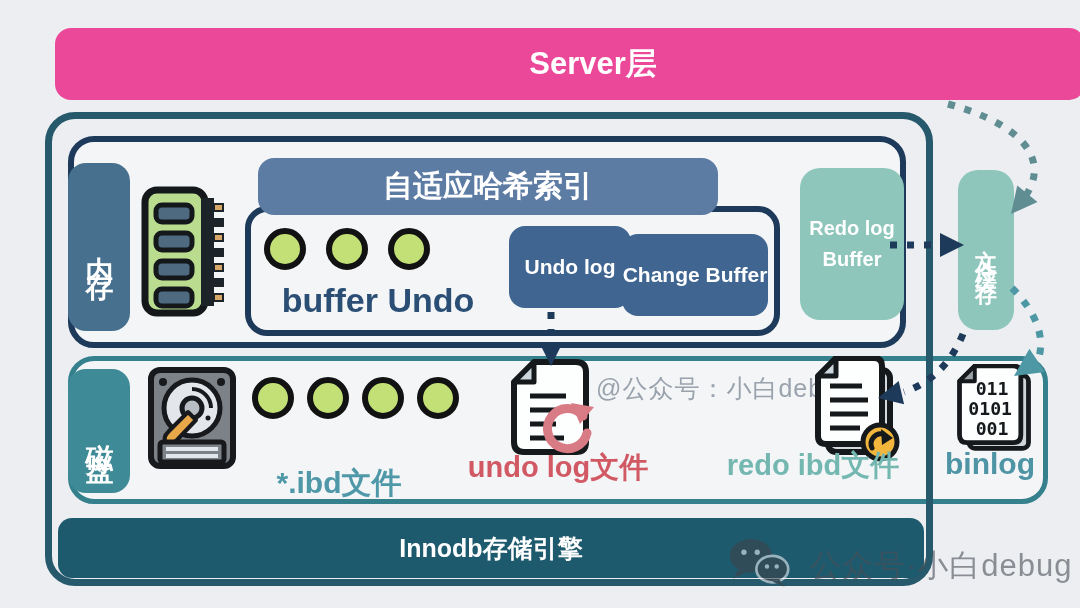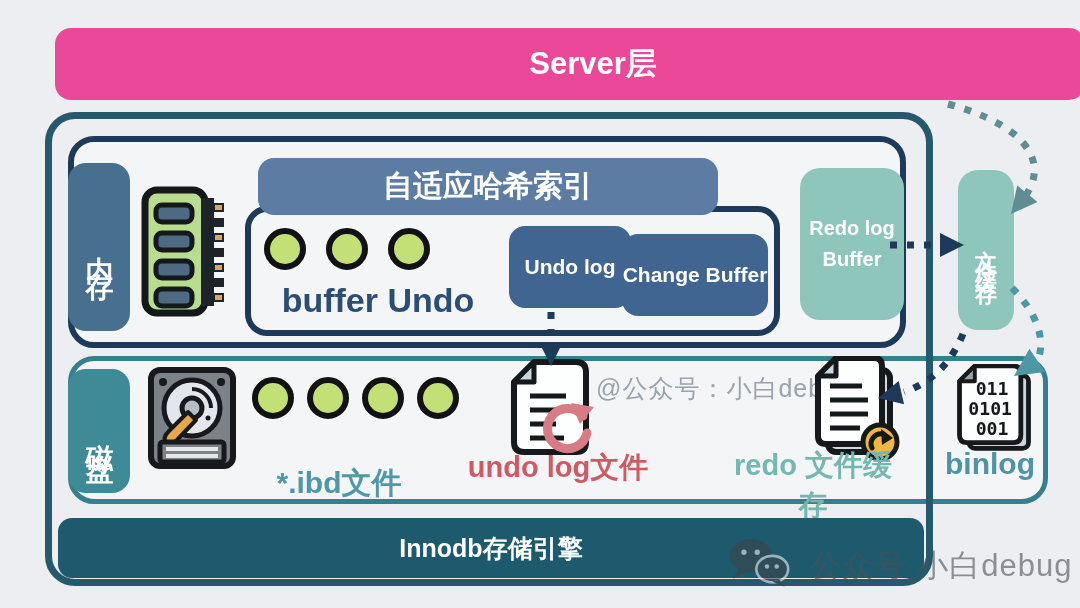--- a/index.html
+++ b/index.html
@@ -243,21 +243,21 @@
       <path d="M 30,2 V 20 H 12 Z" fill="#ccd6dc" stroke="#15191c" stroke-width="5" stroke-linejoin="round"></path>
       <line x1="24" y1="30" x2="56" y2="30" stroke="#15191c" stroke-width="5"></line>
       <line x1="24" y1="44" x2="62" y2="44" stroke="#15191c" stroke-width="5"></line>
       <line x1="24" y1="58" x2="62" y2="58" stroke="#15191c" stroke-width="5"></line>
       <line x1="24" y1="72" x2="54" y2="72" stroke="#15191c" stroke-width="5"></line>
       <circle cx="74" cy="86" r="17" fill="#f2b63c" stroke="#15191c" stroke-width="5"></circle>
       <path d="M 66,92 A 10 10 0 0 1 77,78" fill="none" stroke="#15191c" stroke-width="5" stroke-linecap="round"></path>
       <polygon points="75,73 87,82 76,89" fill="#15191c"></polygon>
     </svg>
   </div>
-  <div id="redo-file-label" class="abs">redo 文件缓存</div>
+  <div id="redo-file-label" class="abs">redo ibd文件</div>
 
   <div id="binlog-icon" class="abs">
     <svg viewBox="0 0 92 96" width="92" height="92">
       <rect x="20" y="12" width="62" height="76" rx="6" fill="#cfd4d8" stroke="#15191c" stroke-width="5"></rect>
       <path d="M 26,2 H 66 Q 74,2 74,10 V 74 Q 74,82 66,82 H 18 Q 10,82 10,74 V 18 Z" fill="#fdfefe" stroke="#15191c" stroke-width="5" stroke-linejoin="round"></path>
       <path d="M 26,2 V 18 H 10 Z" fill="#9aa2a8" stroke="#15191c" stroke-width="4" stroke-linejoin="round"></path>
       <text x="44" y="32" text-anchor="middle" font-family="DejaVu Sans Mono, monospace" font-size="19" font-weight="bold" fill="#15191c">011</text>
       <text x="42" y="53" text-anchor="middle" font-family="DejaVu Sans Mono, monospace" font-size="19" font-weight="bold" fill="#15191c">0101</text>
       <text x="44" y="74" text-anchor="middle" font-family="DejaVu Sans Mono, monospace" font-size="19" font-weight="bold" fill="#15191c">001</text>
     </svg>

